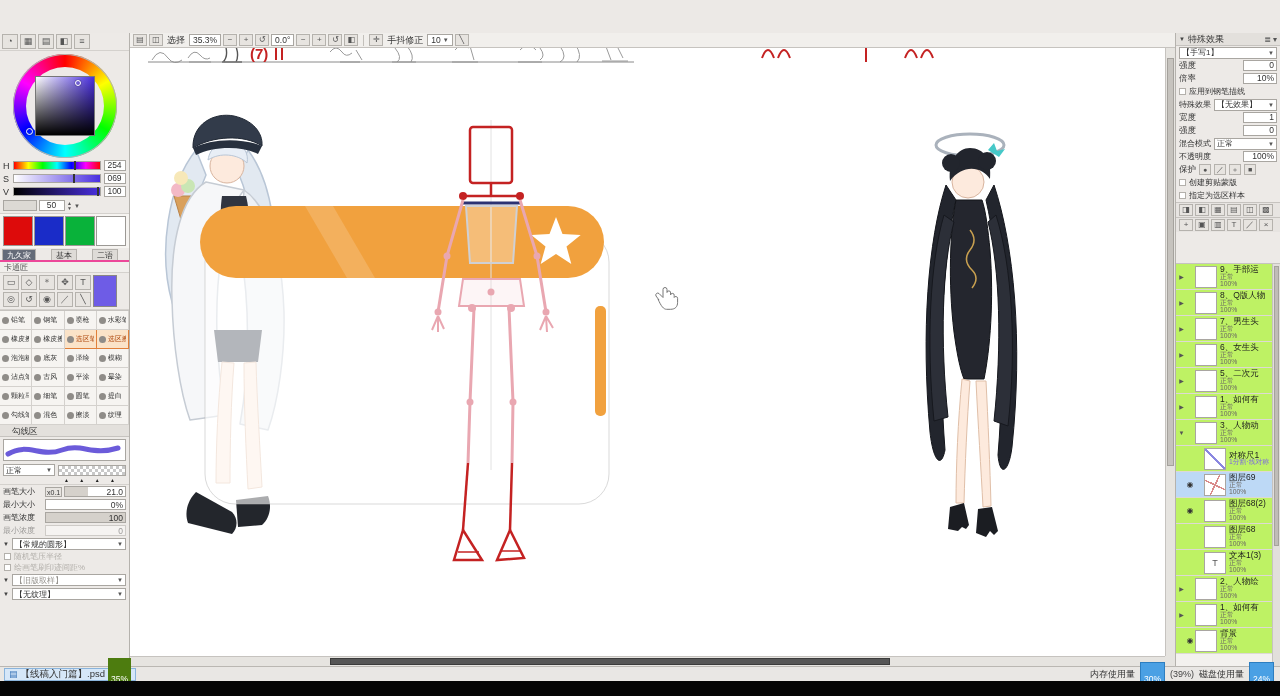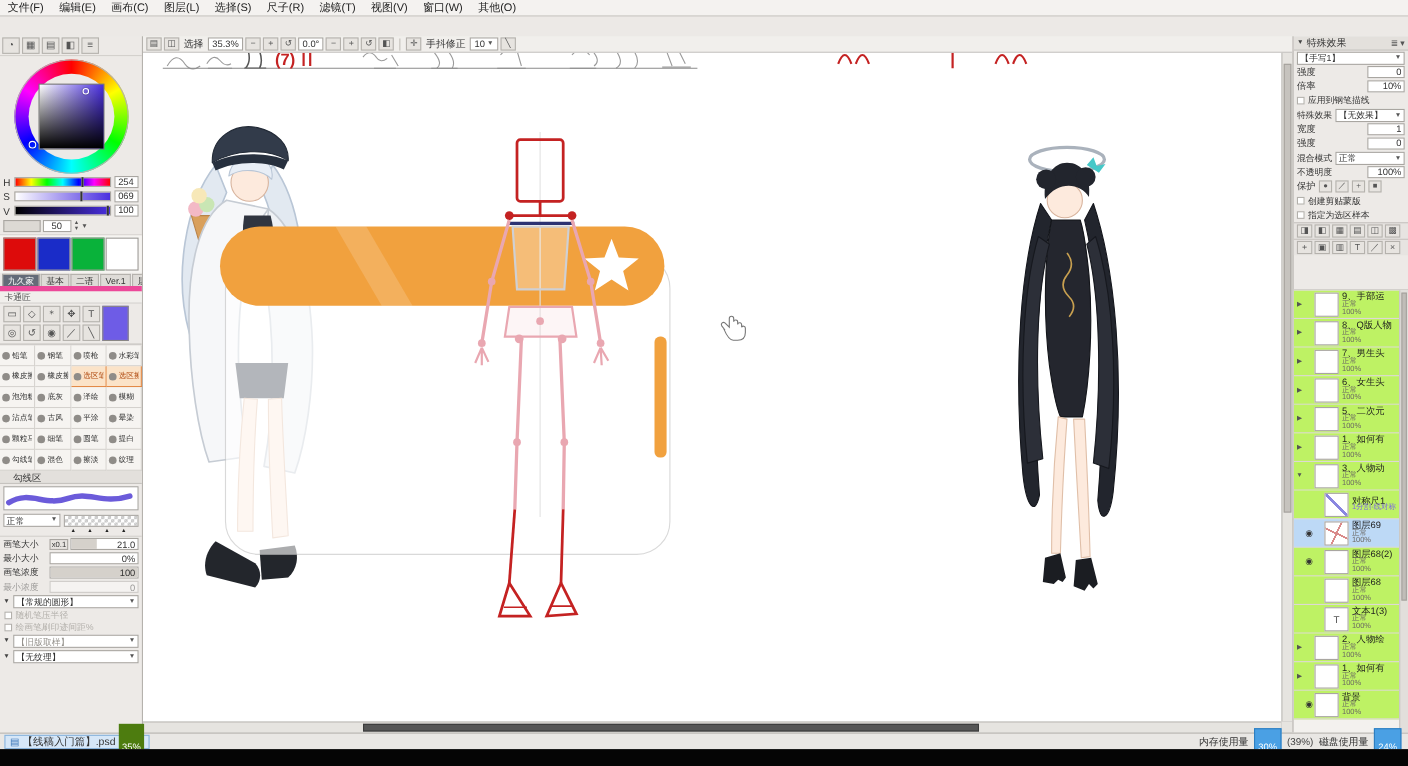--- a/index.html
+++ b/index.html
@@ -70,21 +70,21 @@
   .grad-h{background:linear-gradient(to right,#f00,#ff0,#0f0,#0ff,#00f,#f0f,#f00)}
   .grad-s{background:linear-gradient(to right,#fff,#4a2fe0)}
   .grad-v{background:linear-gradient(to right,#000,#4a2fe0)}
   .hsvval{width:22px;height:11px;border:1px solid #a9a6a1;background:#fff;font-size:8.5px;text-align:center;
     padding-right:1px;line-height:9px}
   .quickrow{display:flex;align-items:center;gap:2px;padding:2px 3px;border-bottom:1px solid #d4d1cd}
   .chipbox{width:34px;height:11px;border:1px solid #a9a6a1;background:#dcd9d4}
   .spin{font-size:5px;line-height:5px;color:#555;text-align:center}
   .swatches{display:flex;gap:1px;padding:2px 3px;background:#f6f4f1}
   .swatch{width:30px;height:30px;border:1px solid #9c9995;background:#fff}
-  .stabs{display:flex;padding:1px 2px 0;gap:1px;border-bottom:5px solid #ec4899}
+  .stabs{display:flex;padding:1px 2px 0;gap:15px;border-bottom:2px solid #ec4899}
   .stab{padding:0 4px;height:11px;line-height:11px;font-size:8px;background:#dedbd7;border:1px solid #b5b2ad;
     border-bottom:none;white-space:nowrap}
   .stab.on{background:#646b78;color:#fff}
   .subtab{height:11px;line-height:11px;font-size:8px;padding:0 4px;background:#f1efec;border-bottom:1px solid #d4d1cd;color:#555}
   .toolgrid{display:flex;padding:2px 3px;gap:2px;border-bottom:1px solid #d4d1cd}
   .toolcol{display:flex;flex-direction:column;gap:2px}
   .toolrow{display:flex;gap:2px}
   .tool{width:16px;height:15px;border:1px solid #b5b2ad;background:#e7e4e0;font-size:9px;line-height:13px;
     text-align:center;color:#555}
   .curcolor{width:24px;height:32px;border:1px solid #8a8784}
@@ -163,32 +163,20 @@
   .chip{background:#4aa0e4;color:#fff;font-size:8.5px;padding:11px 3px;height:11px;line-height:11px;border:1px solid #2d7ec0}
   .mlabel{font-size:9px}
   .mextra{font-size:9px;color:#444}
 </style>
 </head>
 <body>
 
 <div class="window">
 
 
-  <div class="menubar" id="menubar">
-      <span class="menu-item">文件(F)</span>
-      <span class="menu-item">编辑(E)</span>
-      <span class="menu-item">画布(C)</span>
-      <span class="menu-item">图层(L)</span>
-      <span class="menu-item">选择(S)</span>
-      <span class="menu-item">尺子(R)</span>
-      <span class="menu-item">滤镜(T)</span>
-      <span class="menu-item">视图(V)</span>
-      <span class="menu-item">窗口(W)</span>
-      <span class="menu-item">其他(O)</span>
-    </div>
 
   <div class="left">
     <div class="lp-icons">
       <span class="tool">◔</span>
       <span class="tool">▦</span>
       <span class="tool">▤</span>
       <span class="tool">◧</span>
       <span class="tool">≡</span>
     </div>
 

